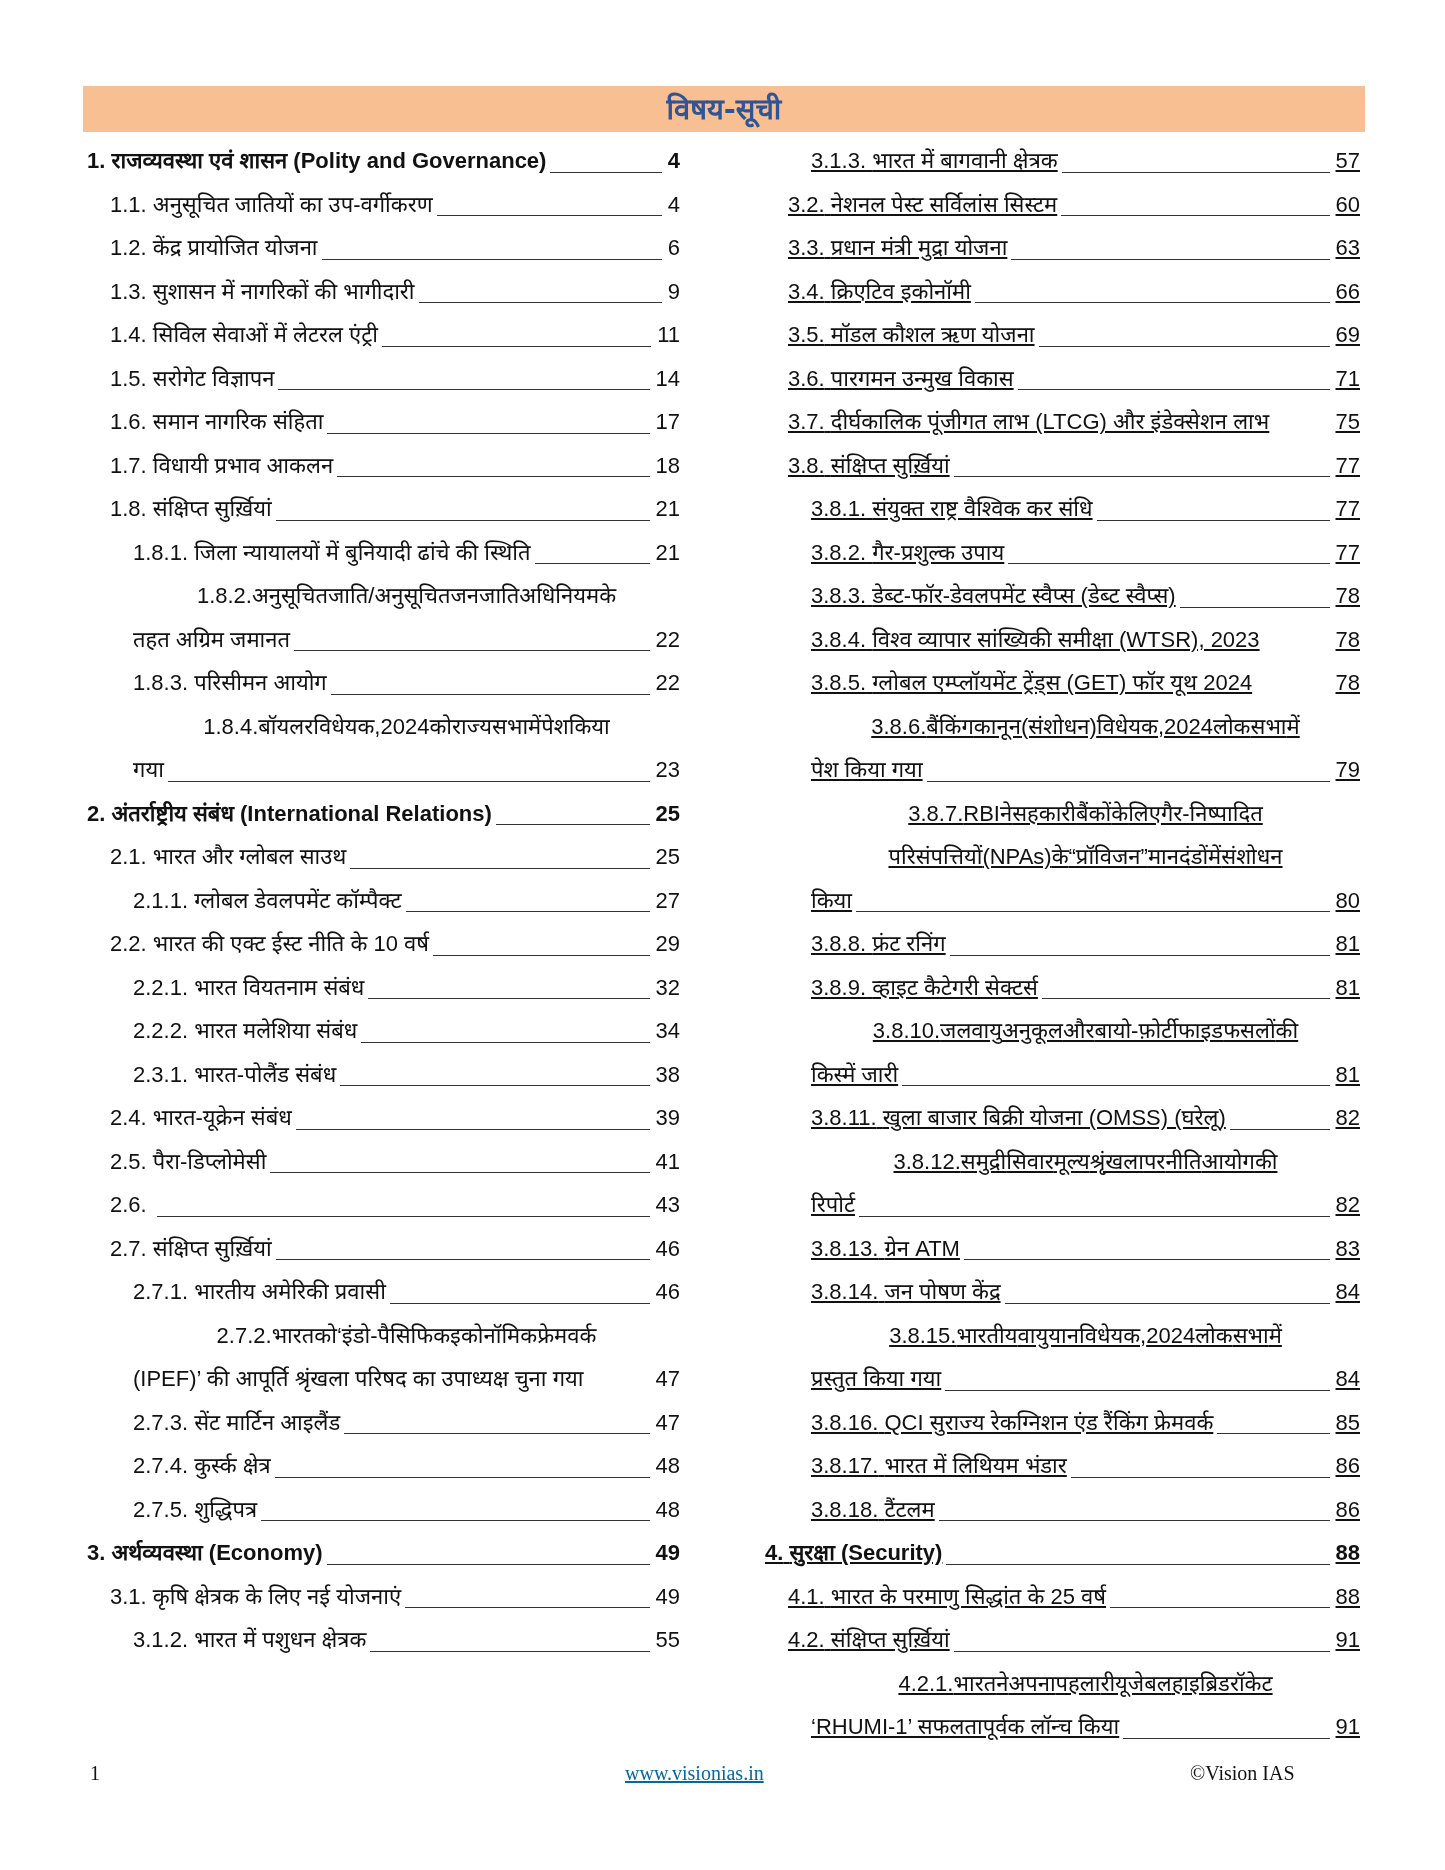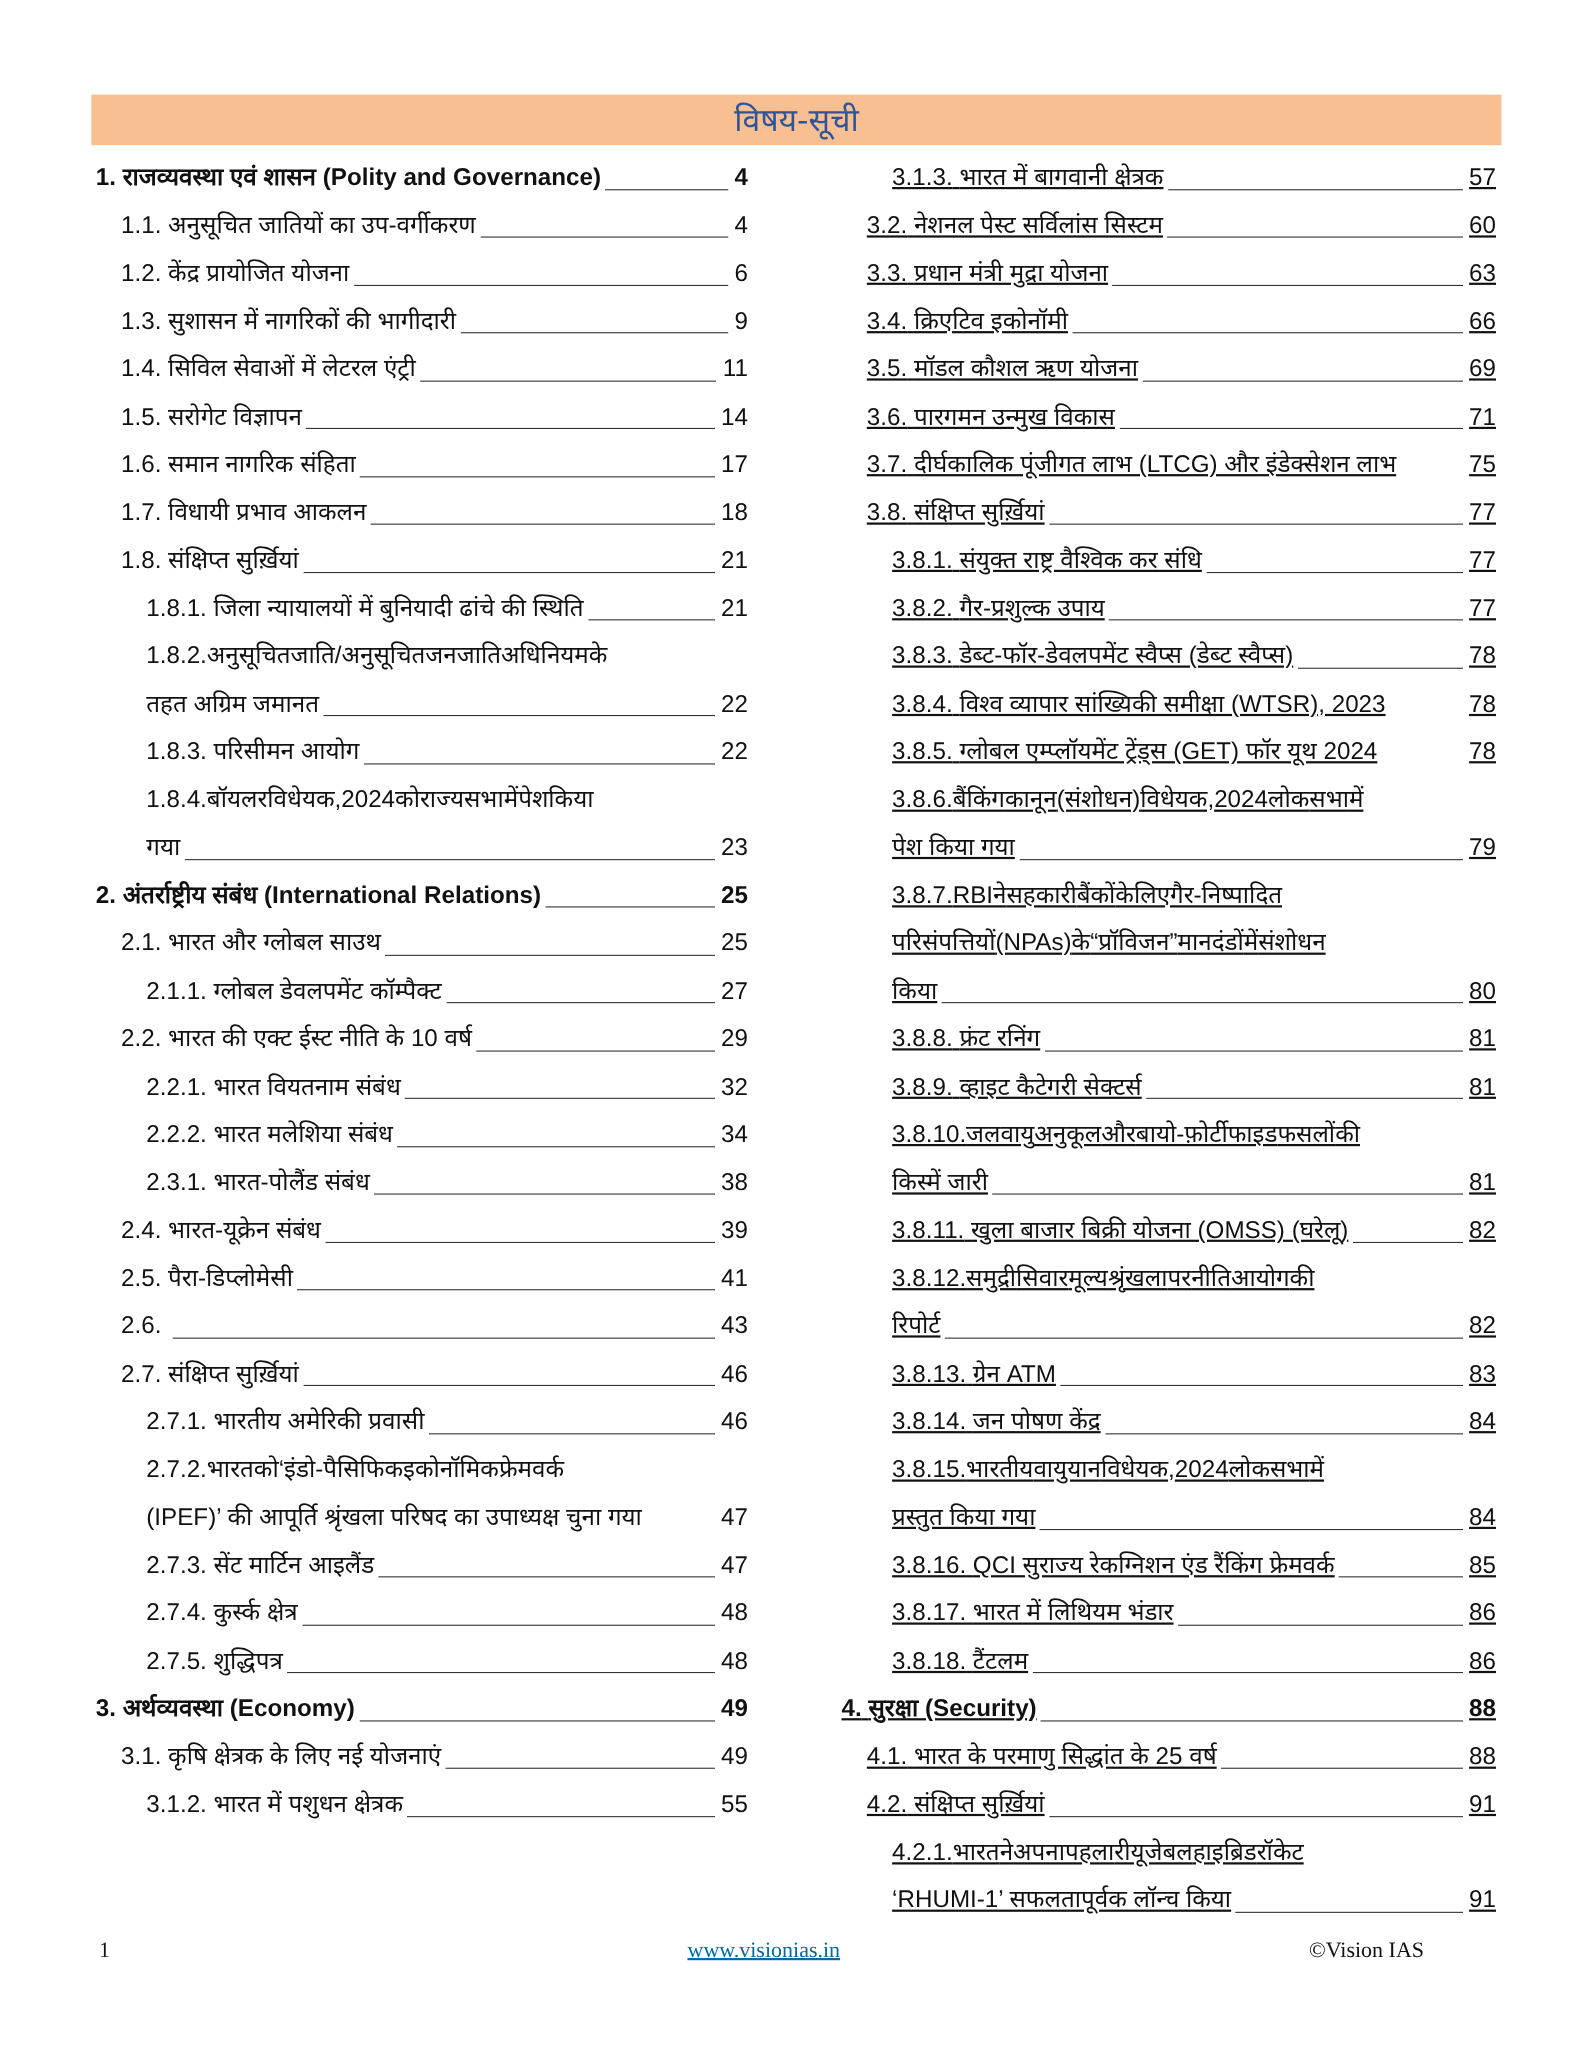--- a/index.html
+++ b/index.html
@@ -1,26 +1,26 @@
 <!DOCTYPE html>
 <html><head>
 <meta charset="utf-8">
 <style>
   html, body { margin: 0; padding: 0; background: #ffffff; }
   body { width: 1445px; height: 1870px; position: relative; overflow: hidden;
          font-family: "Liberation Sans", "DejaVu Sans", sans-serif; color: #111; }
   .header-bar { position: absolute; left: 83px; top: 86px; width: 1282px; height: 46px;
                 background: #f8bf93; display: flex; align-items: center; justify-content: center; }
-  .header-title { font-family: "DejaVu Sans", sans-serif; font-size: 29px; color: #2f5597; line-height: 1; }
+  .header-title { font-family: "DejaVu Sans", sans-serif; font-size: 29px; color: #2f5597; line-height: 1; font-weight: bold; }
   .col { position: absolute; top: 139px; }
   .col-left { left: 87px; width: 593px; }
   .col-right { left: 765px; width: 595px; text-decoration: underline; }
   .entry { display: block; font-size: 22px; line-height: 43.5px; }
   .entry .line { display: flex; align-items: baseline; height: 43.5px; white-space: nowrap; }
-  .entry .line.justify { justify-content: flex-start; }
+  .entry .line.justify { justify-content: center; }
   .entry .line.justify .w { display: inline-block; }
   .entry.lvl0 { padding-left: 0; font-weight: bold; }
   .entry.lvl1 { padding-left: 23px; }
   .entry.lvl2 { padding-left: 46px; }
   .lead { flex: 1 1 auto; border-bottom: 1.5px solid #333; margin: 0 6px 0 4px; height: 0; align-self: flex-end; position: relative; top: -10px; min-width: 10px; }
   .pg { flex: 0 0 auto; text-align: right; }
   .footer { position: absolute; top: 1762px; left: 0; width: 1445px; font-family: "Liberation Serif", "DejaVu Serif", serif; font-size: 20px; }
   .footer-page { position: absolute; left: 90px; }
   .footer-link { position: absolute; left: 625px; color: #0369a1; text-decoration: underline; }
   .footer-copy { position: absolute; left: 1190px; }

